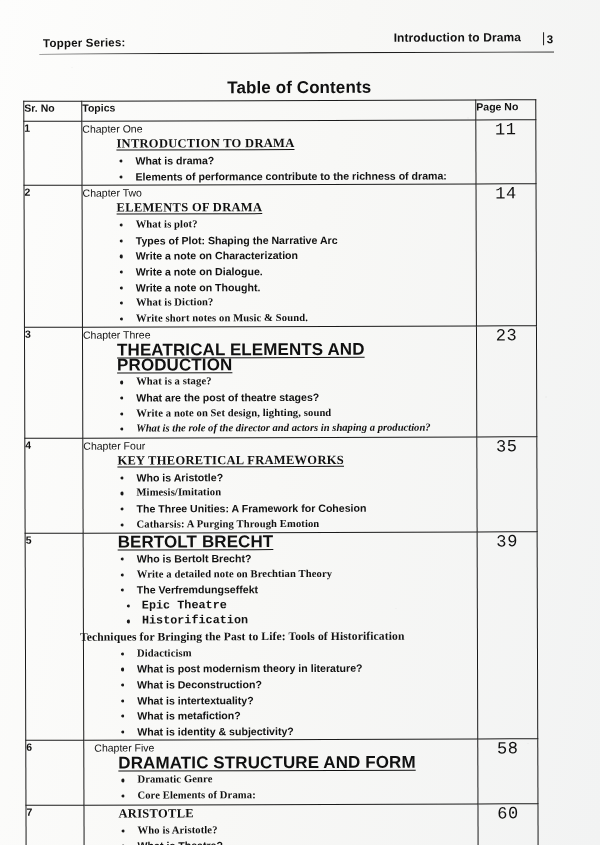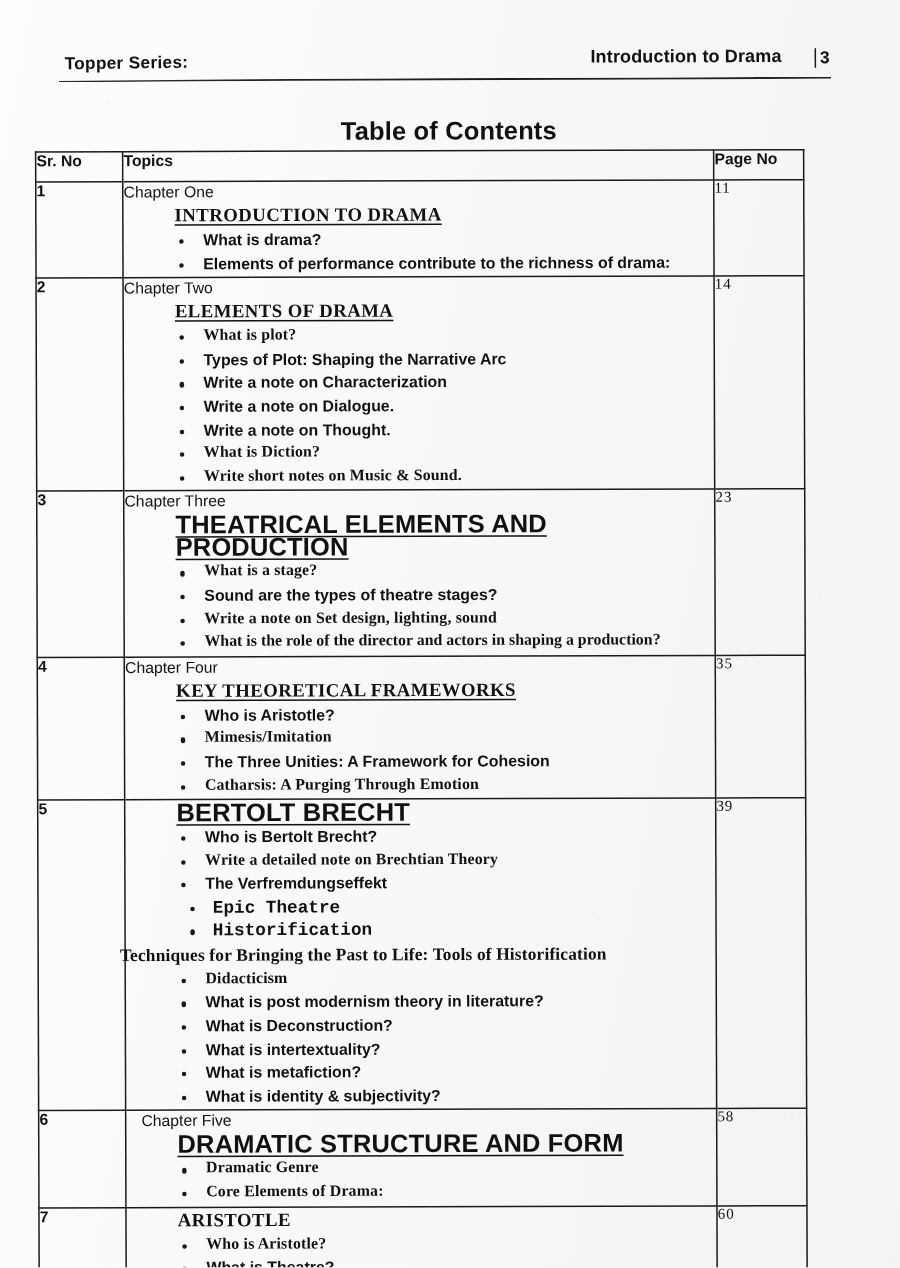--- a/index.html
+++ b/index.html
@@ -126,23 +126,24 @@
     text-align: left;
     vertical-align: middle;
   }
 
   .sr-cell {
     font-size: 10.5px;
     font-weight: bold;
     padding: 3px 0 0 6px;
   }
   .page-cell {
-    font-size: 10px;
+    font-size: 17px;
+    text-align: center;
     vertical-align: middle;
-    font-family: Liberation Serif, serif;
+    font-family: Liberation Mono, monospace;
     letter-spacing: .6px;
   }
   .topics-cell {
     padding: 3px 5px 4px 5px;
     font-size: 10.5px;
   }
 
   .chapter-line {
     font-size: 10.5px;
     line-height: 14px;
@@ -204,20 +205,21 @@
   }
   li.sans {
     font-family: "Liberation Sans", sans-serif;
   }
   li.justify {
     text-align: justify;
     padding-right: 15px;
     font-family: "Liberation Serif", serif;
     font-size: 11.4px;
     line-height: 15px;
+    font-style: italic;
   }
   ul.subbullets {
     list-style: none;
     margin: 0;
     padding: 0 0 0 38px;
   }
   ul.subbullets li {
     position: relative;
     padding-left: 20px;
     font-family: Liberation Mono, monospace;
@@ -309,21 +311,21 @@
         <td class="page-cell">14</td>
       </tr>
 
       <tr>
         <td class="sr-cell">3</td>
         <td class="topics-cell">
           <div class="chapter-line">Chapter Three</div>
           <div class="chapter-title sans">THEATRICAL ELEMENTS AND PRODUCTION</div>
           <ul class="bullets">
             <li class="serif">What is a stage?</li>
-            <li class="sans">Sound are the types of theatre stages?</li>
+            <li class="sans">What are the post of theatre stages?</li>
             <li class="serif">Write a note on Set design, lighting, sound</li>
             <li class="justify">What is the role of the director and actors in shaping a production?</li>
           </ul>
         </td>
         <td class="page-cell">23</td>
       </tr>
 
       <tr>
         <td class="sr-cell">4</td>
         <td class="topics-cell">

